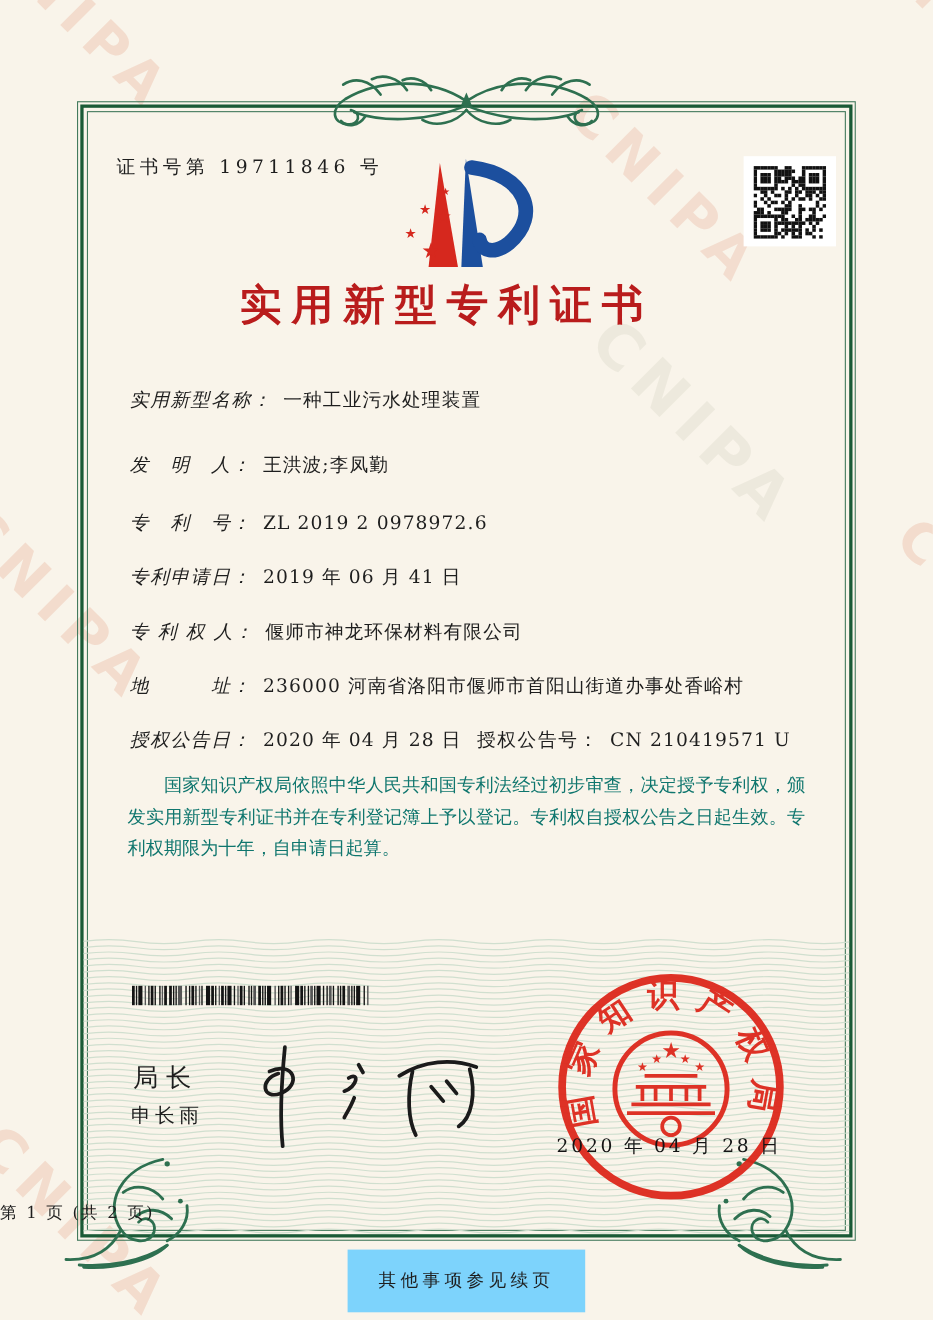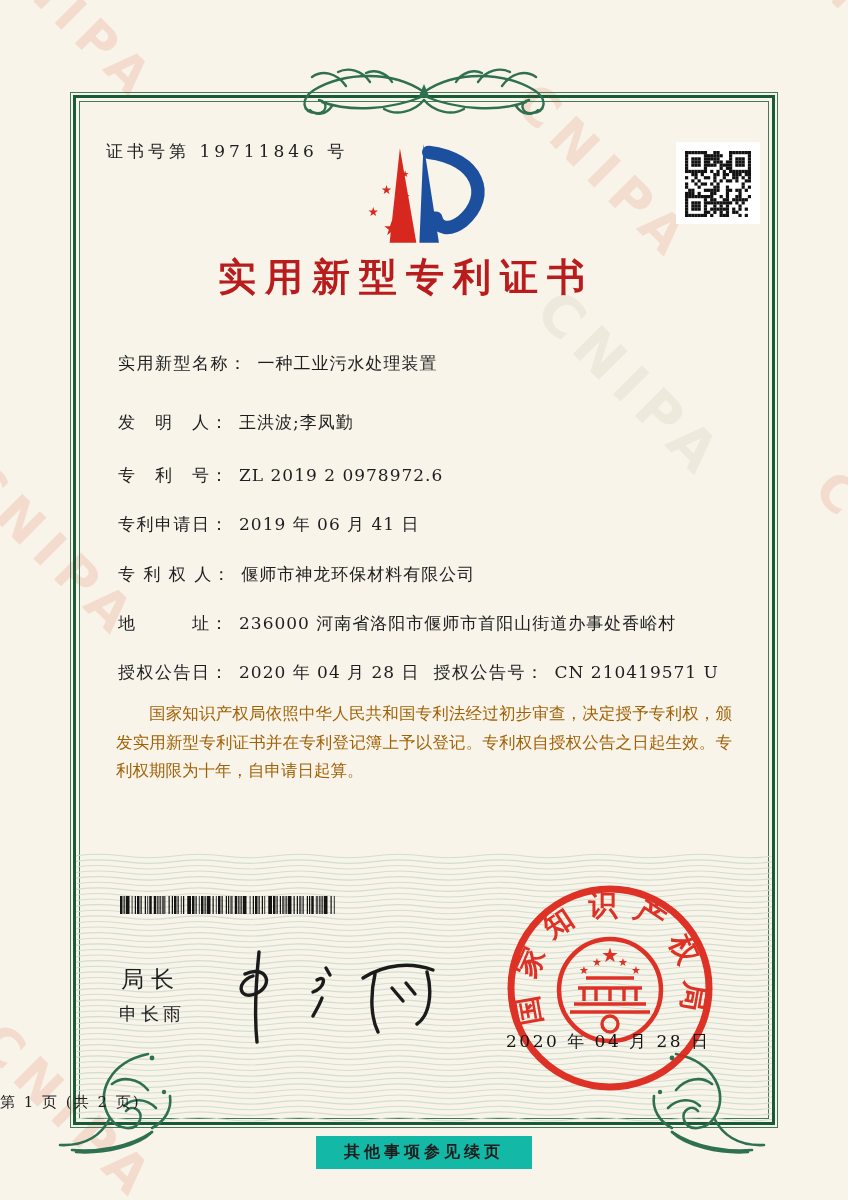--- a/index.html
+++ b/index.html
@@ -31,43 +31,43 @@
   }
   
   .cert-no{
     position:absolute;left:106px;top:140px;font-size:17px;letter-spacing:4px;z-index:3;
   }
   .title{
     position:absolute;left:0;top:252px;width:812px;text-align:center;
     font-size:38px;font-weight:bold;letter-spacing:9px;color:#b91c1c;z-index:3;
   }
   .field-row{position:absolute;left:118px;font-size:17px;z-index:3;white-space:nowrap;}
-  .field-label{letter-spacing:1.5px;}
+  .field-label{letter-spacing:1.5px;font-style:italic;}
   .field-value{margin-left:10px;letter-spacing:1px;}
   .field-label2{margin-left:14px;letter-spacing:1.5px;}
   .paras{
     position:absolute;left:116px;top:700px;width:616px;z-index:3;
-    font-size:16.5px;line-height:28.5px;text-align:justify;color:#a16207;
+    font-size:16.5px;line-height:28.5px;text-align:justify;color:#0f766e;
   }
   .paras p{margin:0;text-indent:2em;}
   .issuer-title{position:absolute;left:121px;top:964px;font-size:23px;letter-spacing:7px;z-index:4;}
   .issuer-name{position:absolute;left:119px;top:1002px;font-size:18px;letter-spacing:4px;z-index:4;}
   .seal-date{
     position:absolute;left:506px;top:1030px;font-size:17px;letter-spacing:2.5px;
     color:#141414;z-index:6;white-space:nowrap;
   }
   .page-info{
     position:absolute;left:0;top:1093px;width:848px;
     font-size:15px;letter-spacing:2px;z-index:3;
   }
   .cont-note{
     position:absolute;left:0;top:1136px;width:848px;text-align:center;z-index:3;
   }
   .cont-note span{
-    display:inline-block;background:#14b8a6;padding:6px 28px;font-size:16px;letter-spacing:4px;font-weight:bold;
+    display:inline-block;background:#7dd3fc;padding:18px 28px;font-size:16px;letter-spacing:4px;
   }
   svg{display:block;}
 </style>
 </head>
 <body>
 
 <div class="wm" style="left:-38px;top:-14px;font-size:50px;color:#f3dccd;">CNIPA</div>
 <div class="wm" style="left:742px;top:-34px;font-size:48px;color:#f3dccd;">CNIPA</div>
 <div class="wm" style="left:492px;top:142px;font-size:52px;color:#f3ddcf;">CNIPA</div>
 <div class="wm" style="left:512px;top:352px;font-size:56px;color:#ede9dd;">CNIPA</div>

